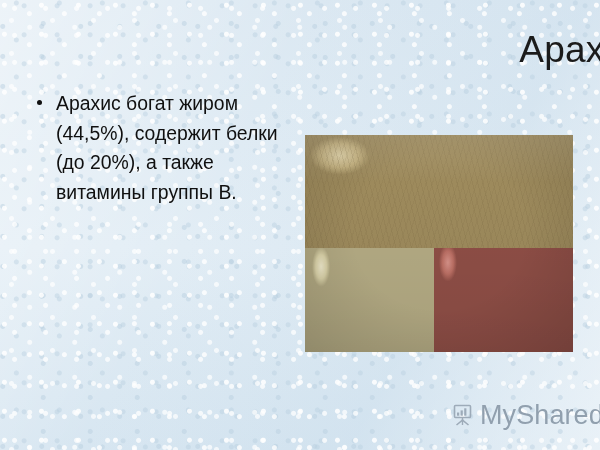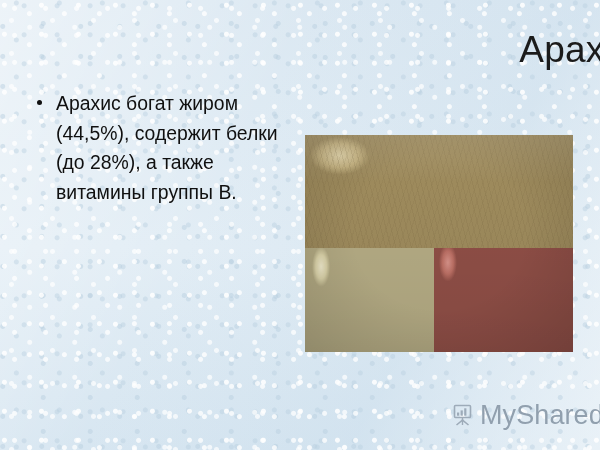--- a/index.html
+++ b/index.html
@@ -157,21 +157,21 @@
 
 <div id="slide">
 
   <div id="title">Арахис</div>
 
   <div id="body-text">
 
 
     <div class="bullet-item">
       <span class="bullet-dot"></span>
-      <span class="bullet-text">Арахис богат жиром (44,5%), содержит белки (до 28%), а также витамины группы В.</span>
+      <span class="bullet-text">Арахис богат жиром (44,5%), содержит белки (до 20%), а также витамины группы В.</span>
     </div>
 
   </div>
 
   <div id="photo">
     <div class="photo-layer shells"></div>
     <div class="photo-layer shell-texture"></div>
     <div class="photo-layer white-kernels"></div>
     <div class="photo-layer red-kernels"></div>
     <div class="photo-layer photo-shade"></div>

